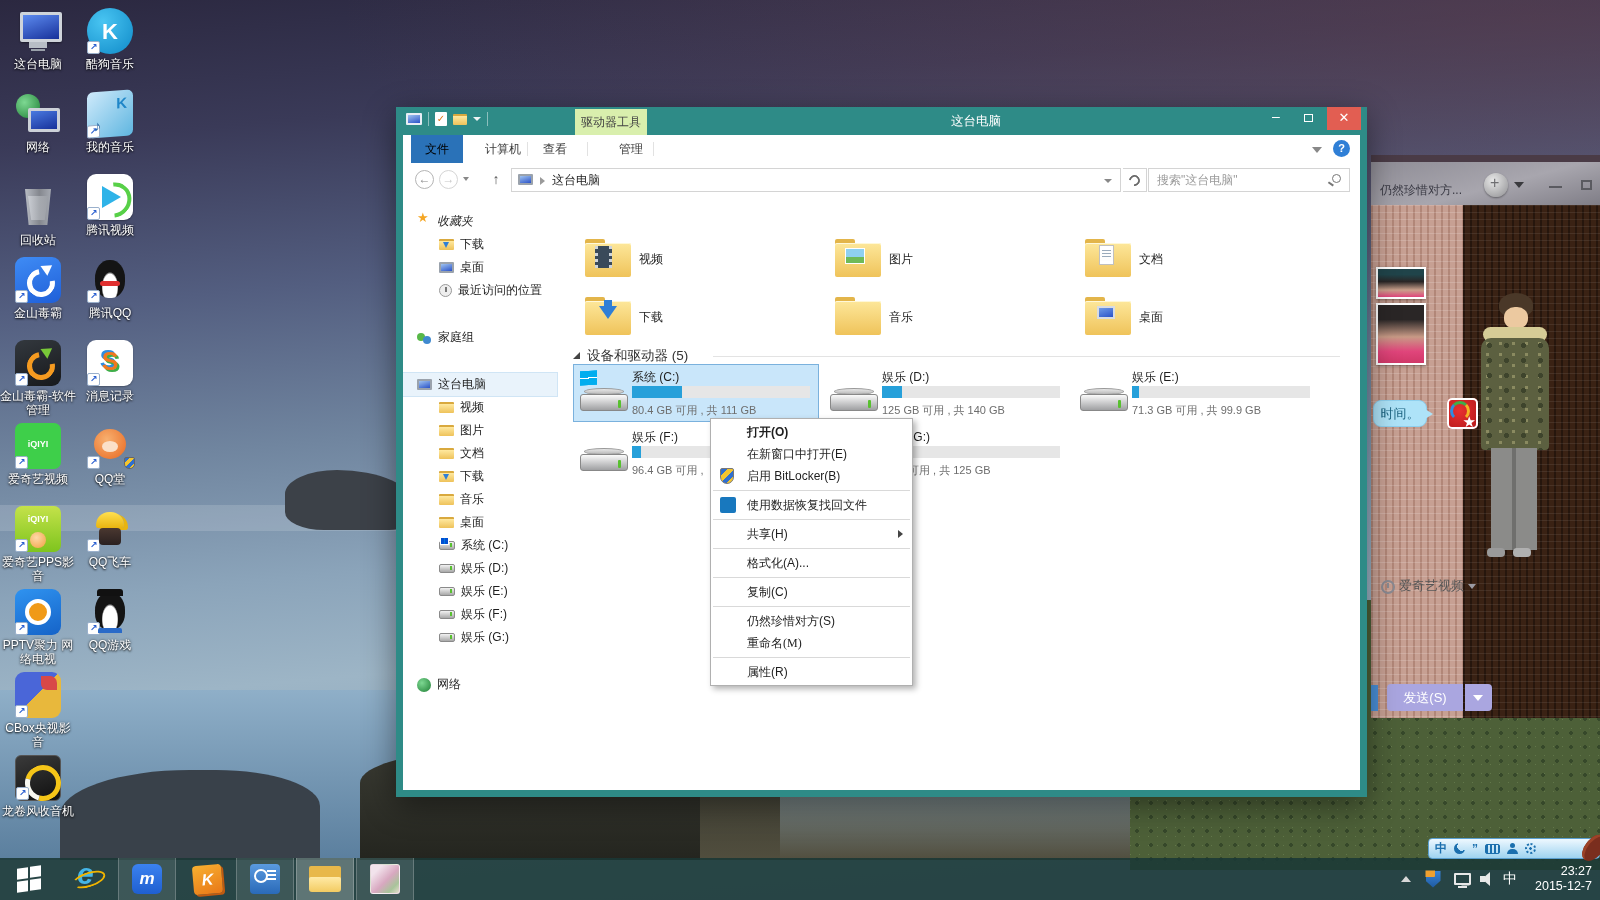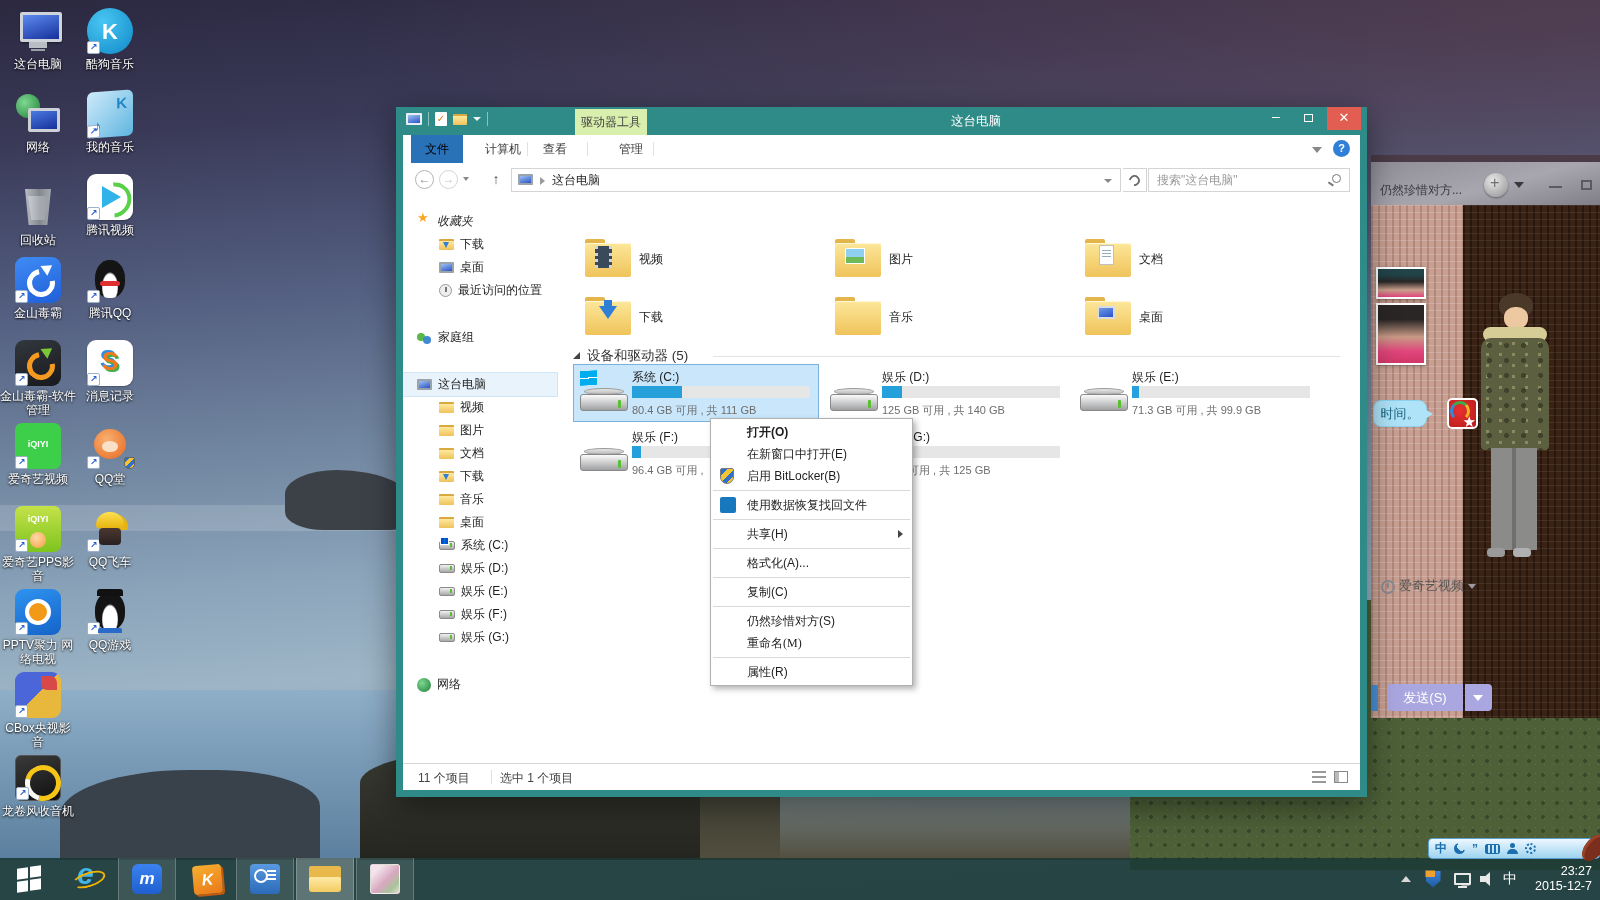--- a/index.html
+++ b/index.html
@@ -579,27 +579,20 @@
               <div class="hdd-led"></div>
             </div>
             <div class="dname">娱乐 (G:)</div>
             <div class="dbar">
               <div class="dfill" style="width: 8%;"></div>
             </div>
             <div class="dinfo" style="padding-left: 26px;">可用 , 共 125 GB</div>
           </div>
         </div>
     </div>
-    <div id="statusbar">
-      <span class="st" id="st-count">11 个项目</span>
-      <i id="st-div"></i>
-      <span class="st" id="st-sel">选中 1 个项目</span>
-      <i class="viewico" id="view-list"></i>
-      <i class="viewico" id="view-thumb"></i>
-    </div>
   </div>
 </div>
 
 <div id="ctx-menu">
     <div class="menu-item bold"><div class="ml" style="display: inline;">打开(O)</div></div>
     <div class="menu-item"><div class="ml" style="display: inline;">在新窗口中打开(E)</div></div>
     <div class="menu-item"><div class="mi mi-uac-shield"></div><div class="ml" style="display: inline;">启用 BitLocker(B)</div></div>
     <div class="menu-sep"></div>
     <div class="menu-item"><div class="mi mi-recovery-g"></div><div class="ml" style="display: inline;">使用数据恢复找回文件</div></div>
     <div class="menu-sep"></div>

